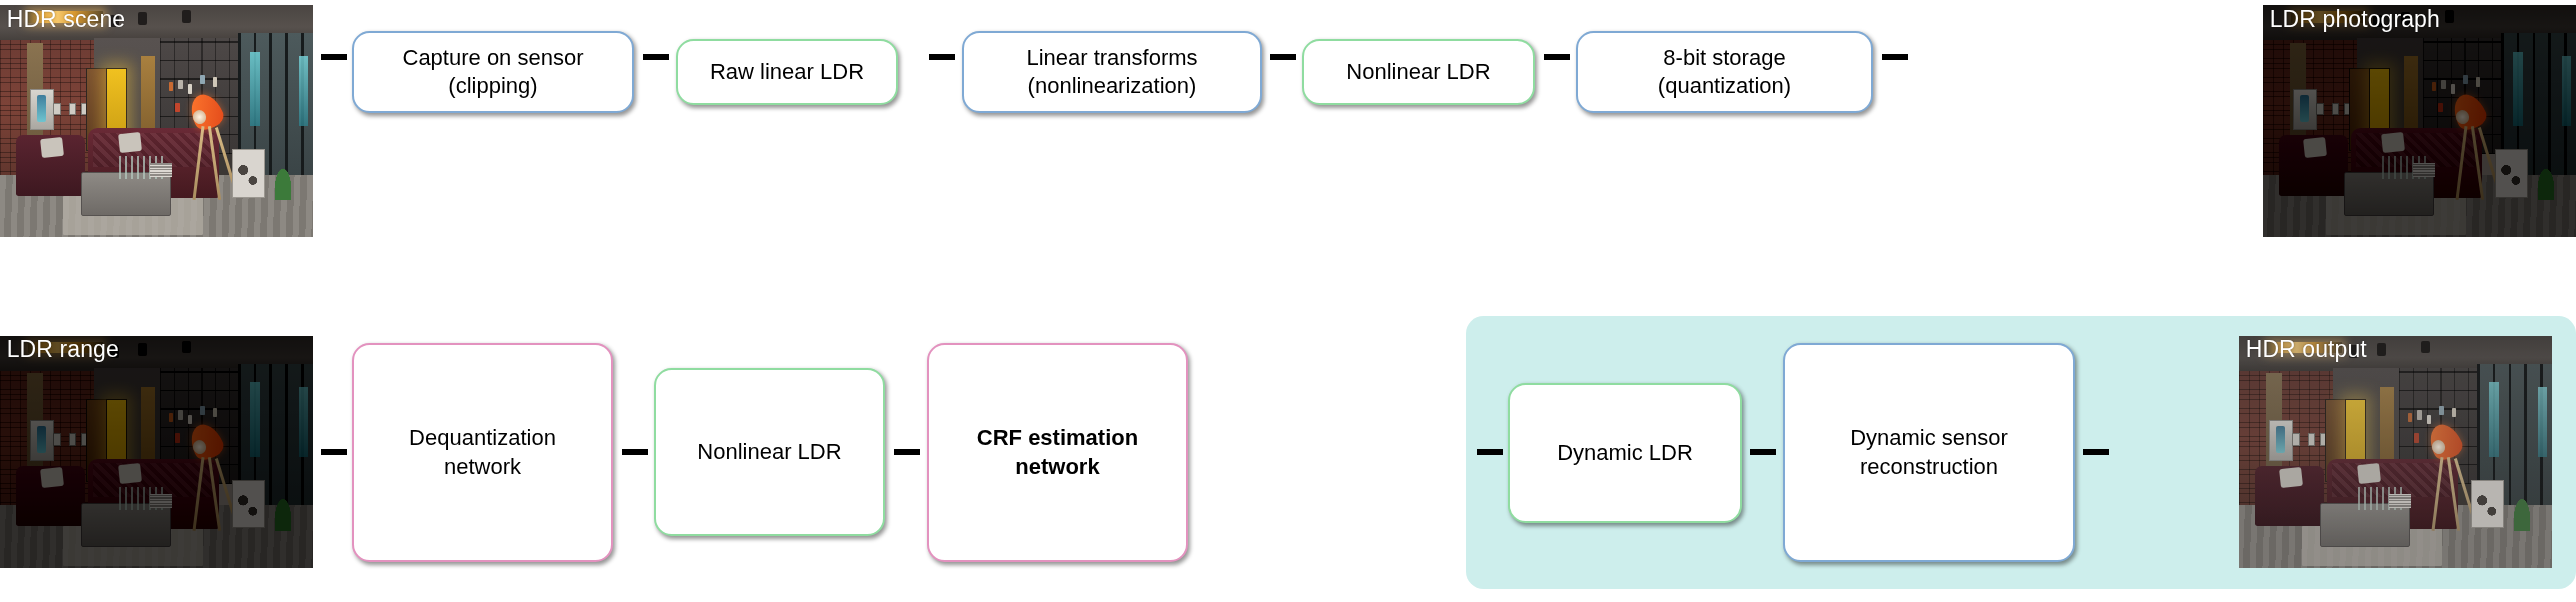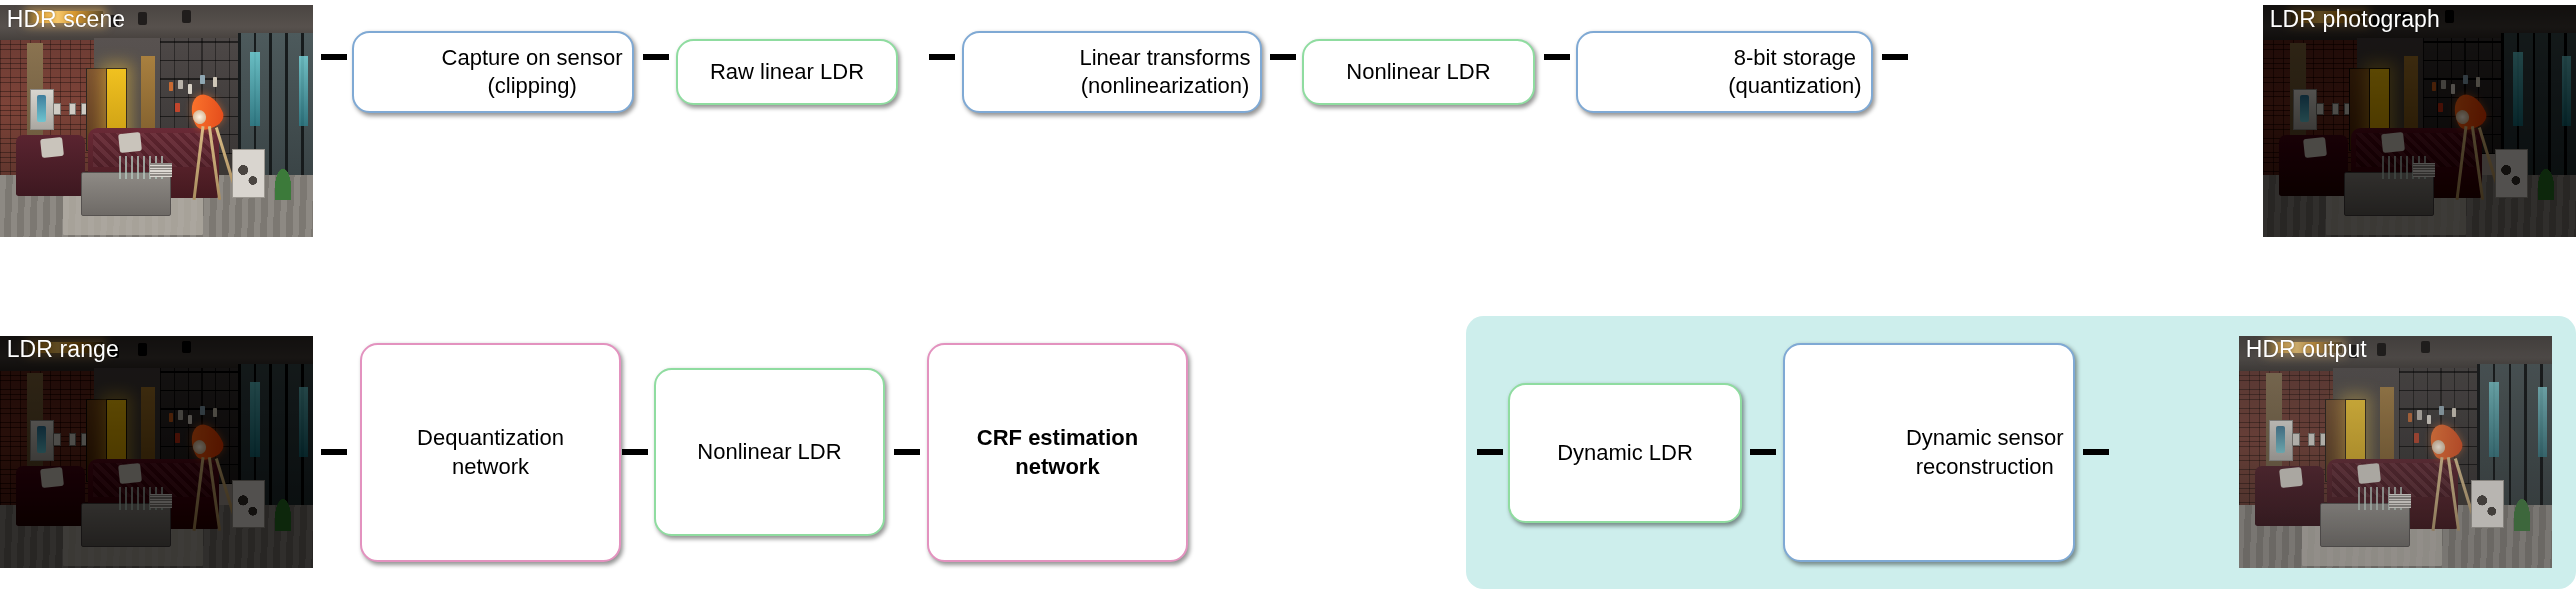--- a/index.html
+++ b/index.html
@@ -112,21 +112,21 @@
   .box{
     position:absolute;background:#fff;border-radius:17.5px;
     box-sizing:border-box;border:2.7px solid #7fa9d4;
     box-shadow:2px 2.7px 4.7px rgba(0,0,0,.42);
     display:flex;align-items:center;justify-content:center;text-align:center;
   }
   .box span{
     display:block;font-size:22px;line-height:1.28;color:#000;
     padding:0 9.4px;white-space:pre-line;
   }
-  .b-blue {border-color:#7fa9d4;justify-content:flex-end;}
+  .b-blue {border-color:#7fa9d4;}
   .b-green{border-color:#8fdca0;}
   .b-pink {border-color:#e392bf;}
 
   
   .dash{position:absolute;height:6px;background:#000;}
 
   
   .group-panel{position:absolute;background:#cdeeec;border-radius:17.5px;}
 </style>
 </head>
@@ -314,21 +314,21 @@
     <div class="sc-leg" style="left:68%;top:52%;height:32%;transform:rotate(-8deg);"></div>
     <div class="sc-leg" style="left:72%;top:52%;height:30%;transform:rotate(-17deg);"></div>
     <div class="sc-side"></div>
     <div class="sc-plant"></div>
   </div>
   <div class="photo-label">LDR range</div>
 </div>
 
 <div class="dash" style="left:321px;top:449px;width:25.6px;"></div>
 
-<div class="box b-pink" style="left:352px;top:343px;width:261px;height:219px;margin-left:8px;">
+<div class="box b-pink" style="left:352px;top:343px;width:261px;height:219px;">
   <span>Dequantization
 network</span>
 </div>
 
 <div class="dash" style="left:622px;top:449px;width:25.6px;"></div>
 
 <div class="box b-green" style="left:654px;top:368px;width:231px;height:168px;">
   <span>Nonlinear LDR</span>
 </div>
 

